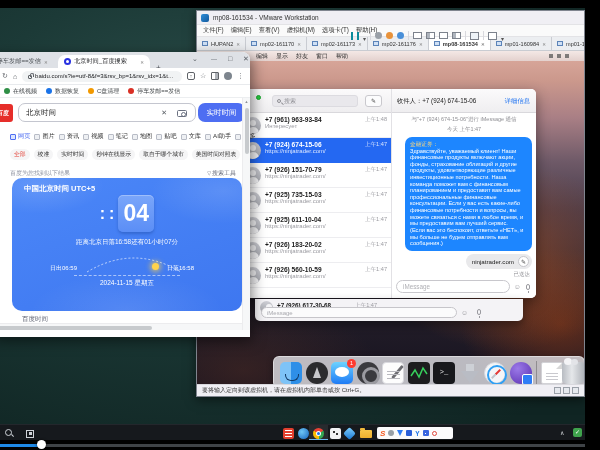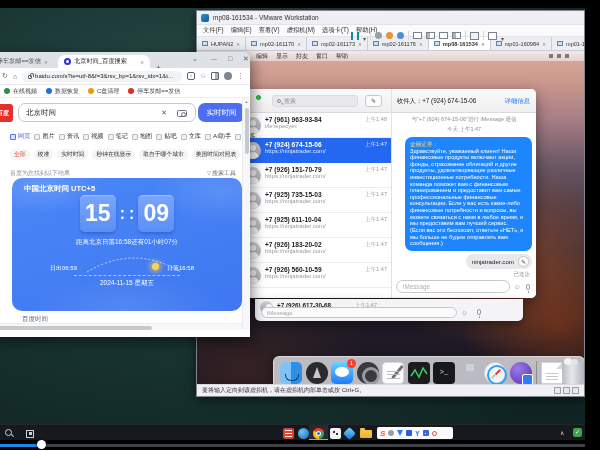--- a/index.html
+++ b/index.html
@@ -561,24 +561,23 @@
         <span class="chip">秒钟在线显示</span>
         <span class="chip">取自于哪个城市</span>
         <span class="chip">美国时间对照表</span>
       </div>
     <div class="resrow">百度为您找到以下结果</div>
     <div class="tools"><span class="gfun"></span><span>搜索工具</span></div>
 
     <div class="bcard">
       <div class="ct">中国北京时间 UTC+5</div>
       <div class="clockrow">
-        <span class="tile">15</span>
         <span class="colon">:</span>
         <span class="colon">:</span>
-        <span class="tile">09</span>
+        <span class="tile">04</span>
       </div>
       <div class="cdown">距离北京日落16:58还有01小时07分</div>
       <svg class="arc" width="100" height="32">
         <path d="M3,28 Q50,0 97,28" fill="none" stroke="rgba(255,255,255,.65)" stroke-width="1" stroke-dasharray="2,2"></path>
       </svg>
       <span class="sun"></span>
       <span class="srise">日出06:59</span>
       <span class="sset">日落16:58</span>
       <div class="dashl"></div>
       <div class="cdate">2024-11-15 星期五</div>

